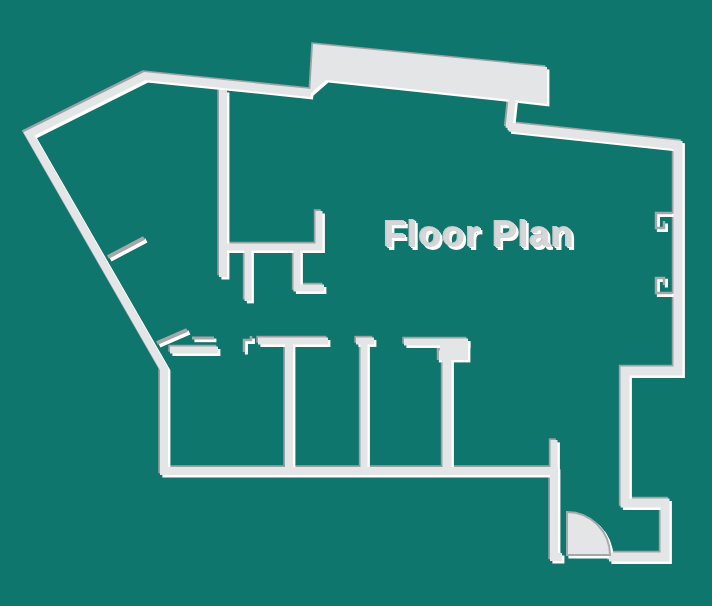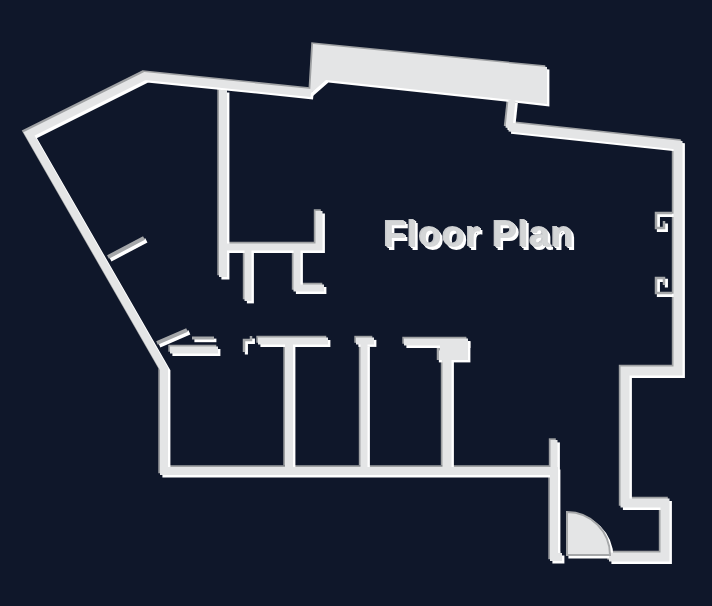--- a/index.html
+++ b/index.html
@@ -5,21 +5,21 @@
   html, body {
     margin: 0;
     padding: 0;
     background: #f0f1f2;
     font-family: "Liberation Sans", sans-serif;
   }
   .stage {
     position: relative;
     width: 712px;
     height: 606px;
-    background: #0f172a;
+    background: #0f766e;
     overflow: hidden;
   }
   .stage svg {
     position: absolute;
     left: 0;
     top: 0;
     width: 712px;
     height: 606px;
     display: block;
   }

